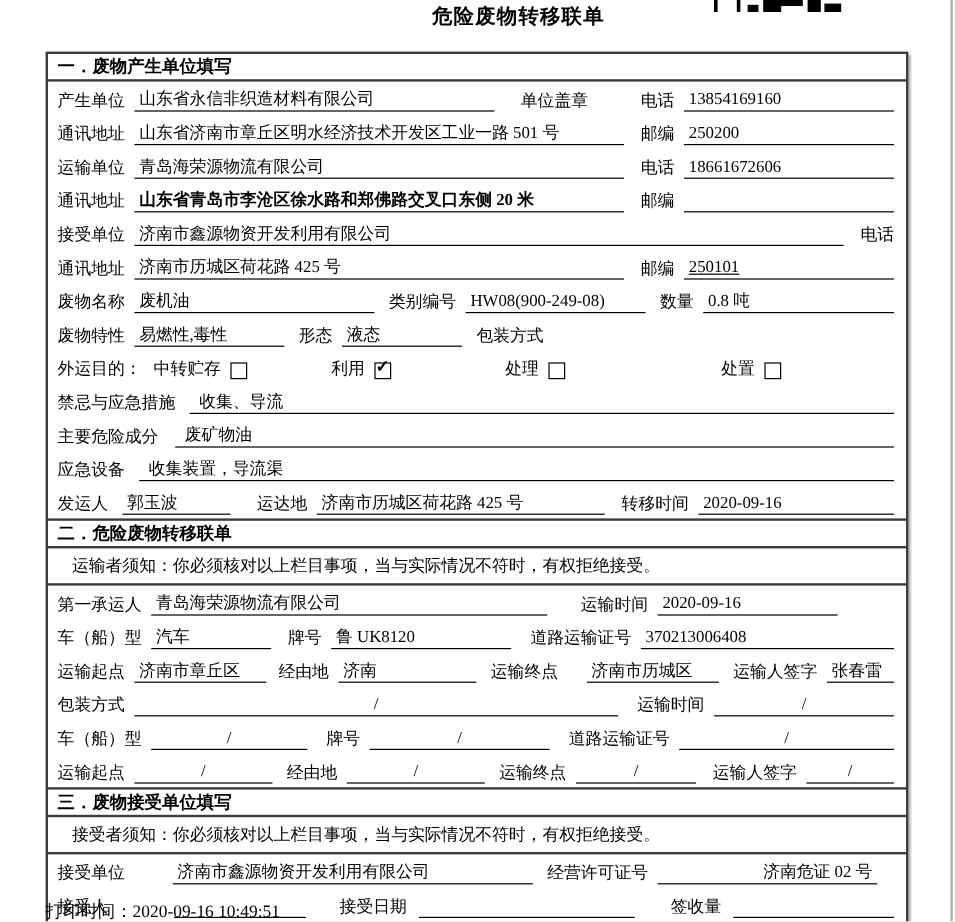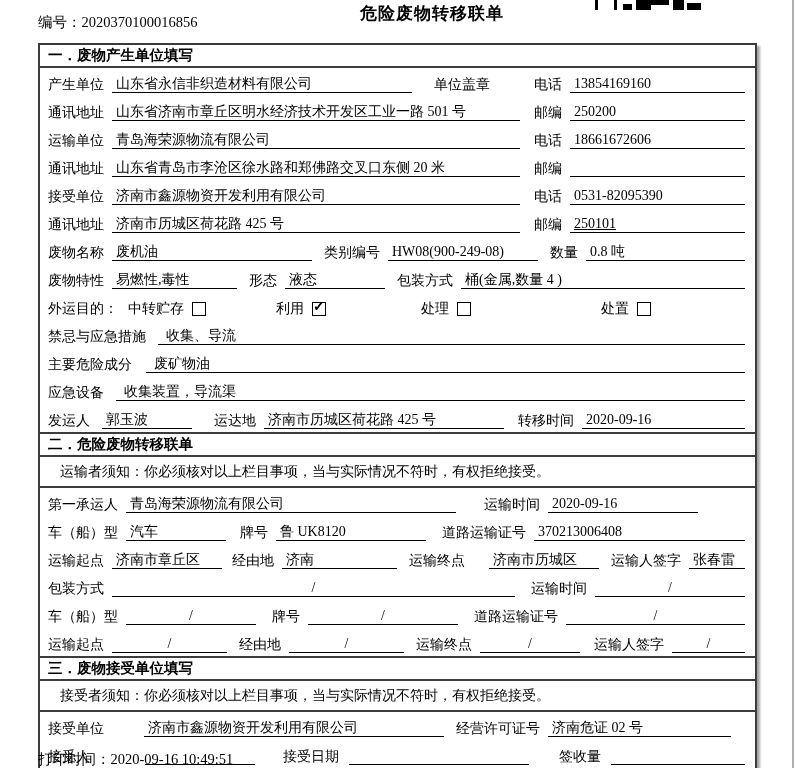--- a/index.html
+++ b/index.html
@@ -30,23 +30,20 @@
   .ctr{text-align:center;}
   .cb{display:inline-block;flex:none;width:12px;height:12px;border:1.5px solid #000;margin:0 0 1px 8px;position:relative;}
   .cb.checked::after{content:"\2713";position:absolute;left:0;top:-3px;font-size:14px;font-weight:bold;line-height:14px;}
   .footer{position:absolute;left:38px;top:750px;font-size:14.5px;white-space:nowrap;}
 </style>
 </head>
 <body>
 
 <div class="page">
   <div class="hdr">
-    <div class="doc-no">
-      <span>编号：</span><span>2020370100016856</span>
-    </div>
     <div class="doc-title">危险废物转移联单</div>
     <div class="qr">
         <span class="sq"></span>
       </div>
   </div>
 
   <div class="form">
 
     <div class="sec">一．废物产生单位填写</div>
 
@@ -67,30 +64,29 @@
 
     <div class="row">
       <span class="lbl">运输单位</span>
       <span class="val f1" style="margin-left:8px;margin-right:14px;">青岛海荣源物流有限公司</span>
       <span class="lbl">电话</span>
       <span class="val" style="width:175px;margin-left:8px;">18661672606</span>
     </div>
 
     <div class="row">
       <span class="lbl">通讯地址</span>
-      <span class="val f1" style="margin-left:8px;margin-right:14px;">山东省青岛市李沧区徐水路和郑佛路交叉口东侧 20 米</span>
+      <span class="val f1" style="margin-left:8px;margin-right:14px;font-weight:bold;">山东省青岛市李沧区徐水路和郑佛路交叉口东侧 20 米</span>
       <span class="lbl">邮编</span>
       <span class="val" style="width:175px;margin-left:8px;"></span>
     </div>
 
     <div class="row">
       <span class="lbl">接受单位</span>
       <span class="val f1" style="margin-left:8px;margin-right:14px;">济南市鑫源物资开发利用有限公司</span>
       <span class="lbl">电话</span>
-      <span class="val" style="width:175px;margin-left:8px;">0531-82095390</span>
     </div>
 
     <div class="row">
       <span class="lbl">通讯地址</span>
       <span class="val f1" style="margin-left:8px;margin-right:14px;">济南市历城区荷花路 425 号</span>
       <span class="lbl">邮编</span>
       <span class="val" style="width:175px;margin-left:8px;text-decoration:underline;">250101</span>
     </div>
 
     <div class="row">
@@ -101,21 +97,20 @@
       <span class="lbl" style="margin-left:12px;">数量</span>
       <span class="val f1" style="margin-left:8px;">0.8 吨</span>
     </div>
 
     <div class="row">
       <span class="lbl">废物特性</span>
       <span class="val" style="width:125px;margin-left:8px;">易燃性,毒性</span>
       <span class="lbl" style="margin-left:12px;">形态</span>
       <span class="val" style="width:100px;margin-left:8px;">液态</span>
       <span class="lbl" style="margin-left:12px;">包装方式</span>
-      <span class="val f1" style="margin-left:8px;">桶(金属,数量 4 )</span>
     </div>
 
     <div class="row">
       <span class="lbl">外运目的：</span>
       <span class="lbl" style="margin-left:10px;">中转贮存</span>
       <span class="cb"></span>
       <span class="lbl" style="margin-left:70px;">利用</span>
       <span class="cb checked"></span>
       <span class="lbl" style="margin-left:95px;">处理</span>
       <span class="cb"></span>
@@ -204,21 +199,21 @@
       <span class="val f1 ctr" style="margin-left:8px;">/</span>
     </div>
 
     <div class="sec">三．废物接受单位填写</div>
     <div class="notice">接受者须知：你必须核对以上栏目事项，当与实际情况不符时，有权拒绝接受。</div>
 
     <div class="row">
       <span class="lbl">接受单位</span>
       <span class="val" style="width:300px;margin-left:40px;">济南市鑫源物资开发利用有限公司</span>
       <span class="lbl" style="margin-left:12px;">经营许可证号</span>
-      <span class="val f1" style="margin-left:8px;margin-right:14px;">济南危证 02 号</span>
+      <span class="val f1" style="margin-left:8px;margin-right:14px;text-align:right;">济南危证 02 号</span>
     </div>
 
     <div class="row">
       <span class="lbl">接受人</span>
       <span class="val" style="width:110px;margin-left:55px;"></span>
       <span class="lbl" style="margin-left:28px;">接受日期</span>
       <span class="val" style="width:180px;margin-left:10px;"></span>
       <span class="lbl" style="margin-left:30px;">签收量</span>
       <span class="val f1" style="margin-left:10px;"></span>
     </div>

